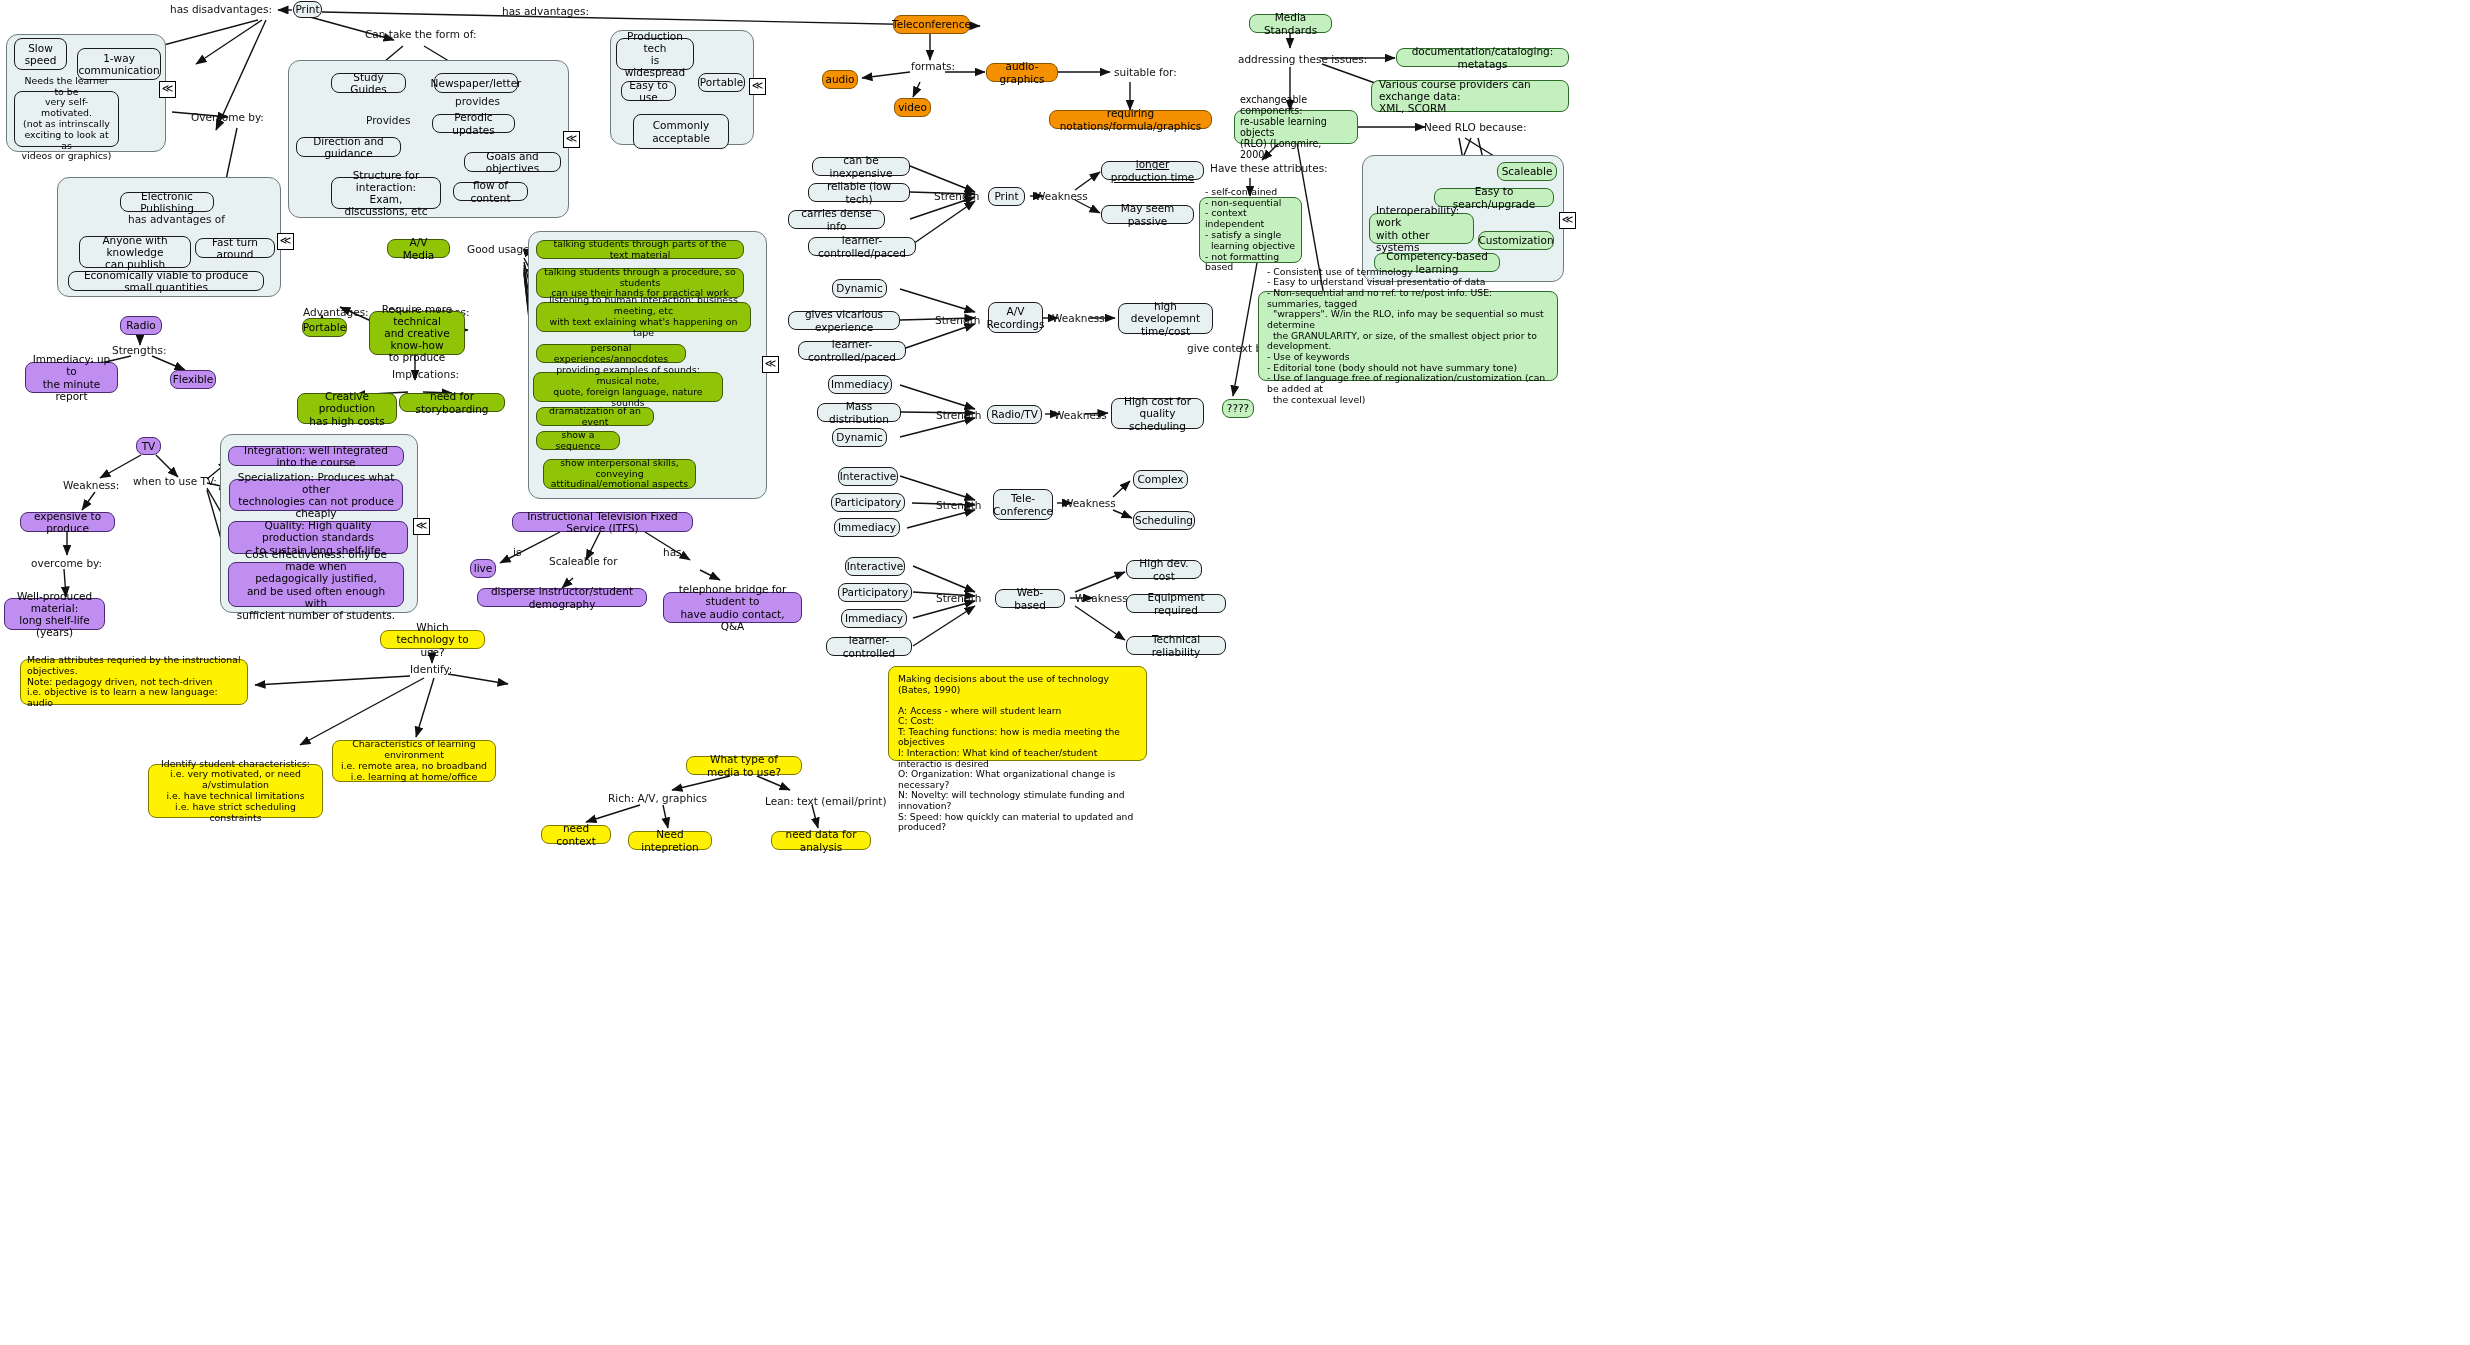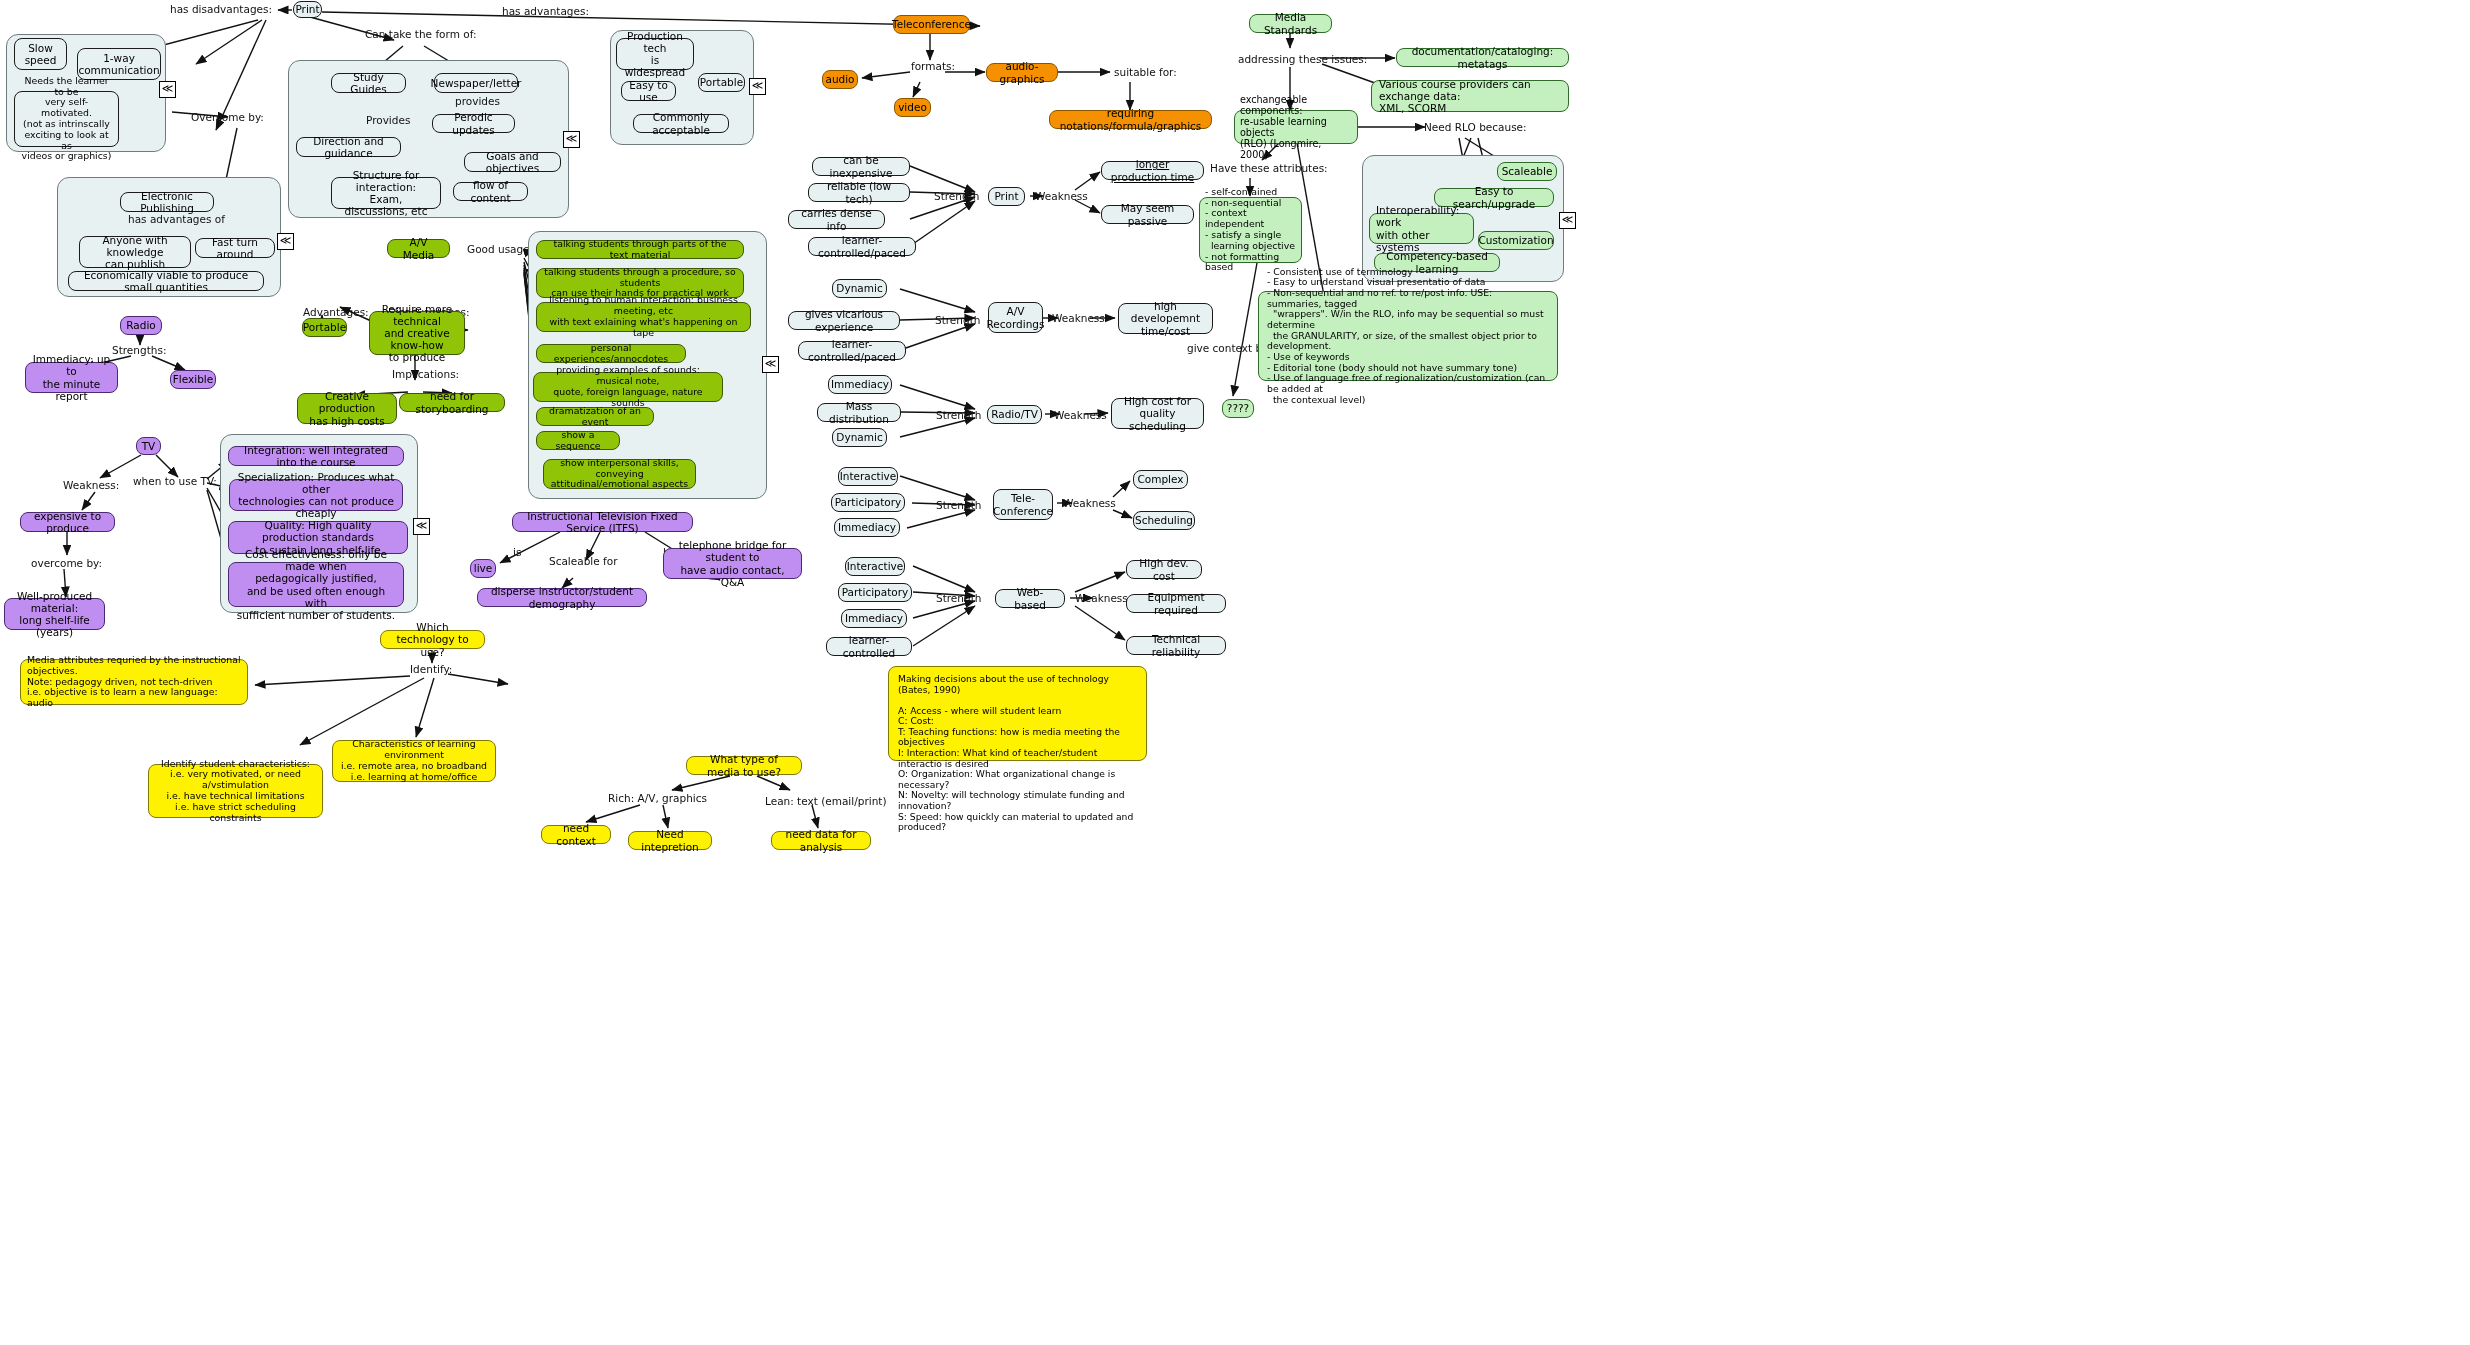--- a/index.html
+++ b/index.html
@@ -205,21 +205,21 @@
 <div class="node blue" style="left:296px;top:137px;width:105px;height:20px;font-size:10.5px;">Direction and guidance</div>
 <div class="node blue" style="left:464px;top:152px;width:97px;height:20px;font-size:10.5px;">Goals and objectives</div>
 <div class="node blue" style="left:331px;top:177px;width:110px;height:32px;font-size:10.5px;">Structure for interaction:<br>Exam, discussions, etc</div>
 <div class="node blue" style="left:453px;top:182px;width:75px;height:19px;font-size:10.5px;">flow of content</div>
 <div class="handle" style="left:563px;top:131px;">≪</div>
 
 <div class="grp" style="left:610px;top:30px;width:142px;height:113px;"></div>
 <div class="node blue" style="left:616px;top:38px;width:78px;height:32px;font-size:10.5px;">Production tech<br>is widespread</div>
 <div class="node blue" style="left:698px;top:73px;width:47px;height:19px;font-size:10.5px;">Portable</div>
 <div class="node blue" style="left:621px;top:81px;width:55px;height:20px;font-size:10.5px;">Easy to use</div>
-<div class="node blue" style="left:633px;top:114px;width:96px;height:19px;font-size:10.5px;">Commonly acceptable</div>
+<div class="node blue" style="left:633px;top:114px;width:96px;height:35px;font-size:10.5px;">Commonly acceptable</div>
 <div class="handle" style="left:749px;top:78px;">≪</div>
 
 <div class="grp" style="left:57px;top:177px;width:222px;height:118px;"></div>
 <div class="node blue" style="left:120px;top:192px;width:94px;height:20px;font-size:10.5px;">Electronic Publishing</div>
 <div class="lbl" style="left:128px;top:213px;font-size:10.5px;">has advantages of</div>
 <div class="node blue" style="left:79px;top:236px;width:112px;height:32px;font-size:10.5px;">Anyone with knowledge<br>can publish</div>
 <div class="node blue" style="left:195px;top:238px;width:80px;height:20px;font-size:10.5px;">Fast turn around</div>
 <div class="node blue" style="left:68px;top:271px;width:196px;height:20px;font-size:10.5px;">Economically viable to produce small quantities</div>
 <div class="handle" style="left:277px;top:233px;">≪</div>
 
@@ -262,21 +262,21 @@
 <div class="node green" style="left:536px;top:431px;width:84px;height:19px;font-size:9.4px;">show a sequence</div>
 <div class="node green" style="left:543px;top:459px;width:153px;height:30px;font-size:9.4px;">show interpersonal skills, conveying<br>attitudinal/emotional aspects</div>
 <div class="handle" style="left:762px;top:356px;">≪</div>
 
 <div class="node purple" style="left:512px;top:512px;width:181px;height:20px;font-size:10.5px;">Instructional Television Fixed Service (ITFS)</div>
 <div class="lbl" style="left:513px;top:546px;font-size:10.5px;">is</div>
 <div class="lbl" style="left:549px;top:555px;font-size:10.5px;">Scaleable for</div>
 <div class="lbl" style="left:663px;top:546px;font-size:10.5px;">has</div>
 <div class="node purple" style="left:470px;top:559px;width:26px;height:19px;font-size:10.5px;">live</div>
 <div class="node purple" style="left:477px;top:588px;width:170px;height:19px;font-size:10.5px;">disperse instructor/student demography</div>
-<div class="node purple" style="left:663px;top:548px;width:139px;height:31px;font-size:10.5px;">telephone bridge for student to<br>have audio contact, Q&amp;A</div>
+<div class="node purple" style="left:663px;top:592px;width:139px;height:31px;font-size:10.5px;">telephone bridge for student to<br>have audio contact, Q&amp;A</div>
 
 <div class="node yellow" style="left:380px;top:630px;width:105px;height:19px;font-size:10.5px;">Which technology to use?</div>
 <div class="lbl" style="left:410px;top:663px;font-size:10.5px;">Identify:</div>
 <div class="node yellow left" style="left:20px;top:659px;width:228px;height:46px;font-size:9.4px;justify-content:center;">Media attributes requried by the instructional objectives.<br>Note: pedagogy driven, not tech-driven<br>i.e. objective is to learn a new language: audio</div>
 <div class="node yellow" style="left:332px;top:740px;width:164px;height:42px;font-size:9.4px;">Characteristics of learning environment<br>i.e. remote area, no broadband<br>i.e. learning at home/office</div>
 <div class="node yellow" style="left:148px;top:764px;width:175px;height:54px;font-size:9.4px;">Identify student characteristics:<br>i.e. very motivated, or need a/vstimulation<br>i.e. have technical limitations<br>i.e. have strict scheduling constraints</div>
 
 <div class="node yellow" style="left:686px;top:756px;width:116px;height:19px;font-size:10.5px;">What type of media to use?</div>
 <div class="lbl" style="left:608px;top:792px;font-size:10.5px;">Rich: A/V, graphics</div>
 <div class="lbl" style="left:765px;top:795px;font-size:10.5px;">Lean: text (email/print)</div>

